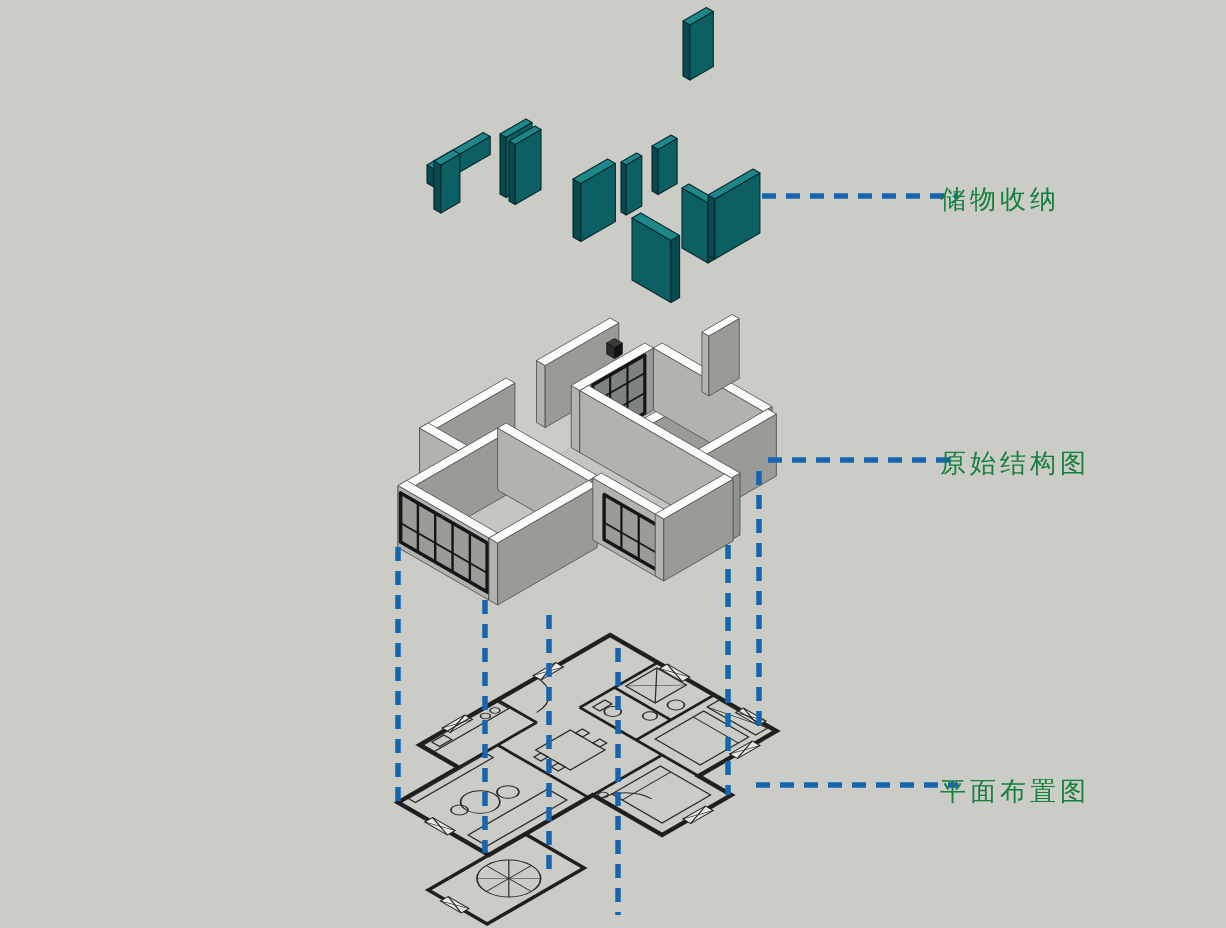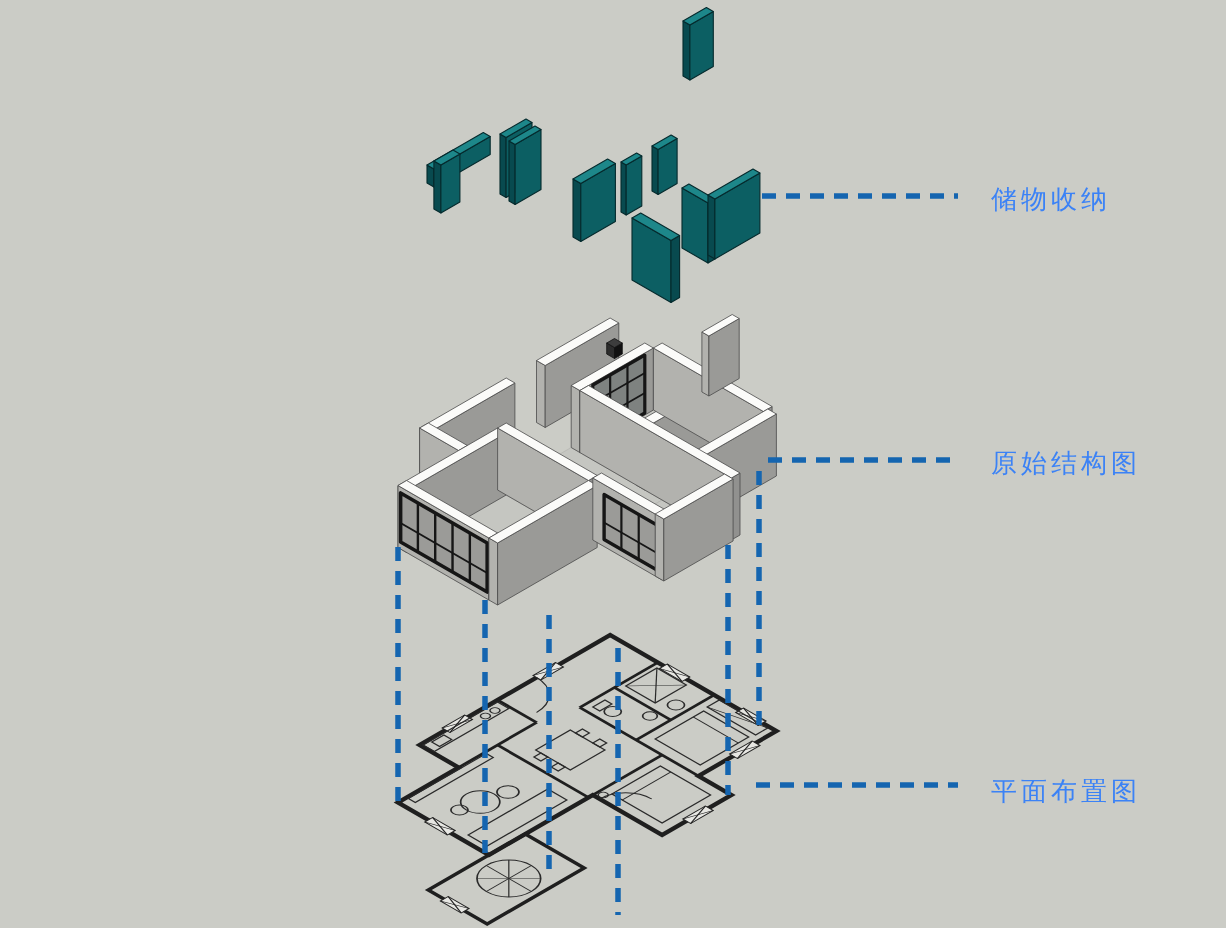--- a/index.html
+++ b/index.html
@@ -5,24 +5,24 @@
   html,body{margin:0;padding:0;}
   #stage{
     position:relative;
     width:1226px;height:928px;
     overflow:hidden;
     font-family:"Liberation Serif","DejaVu Serif",serif;
   }
   #scene{position:absolute;left:0;top:0;}
   .anno-label{
     position:absolute;
-    left:991px;
+    left:940px;
     font-size:26px;
     letter-spacing:4px;
-    color:#3b82f6;
+    color:#15803d;
     white-space:nowrap;
   }
   #label-storage{top:182px;}
   #label-structure{top:446px;}
   #label-floorplan{top:774px;}
 </style>
 </head>
 <body>
 
 <div id="stage">

